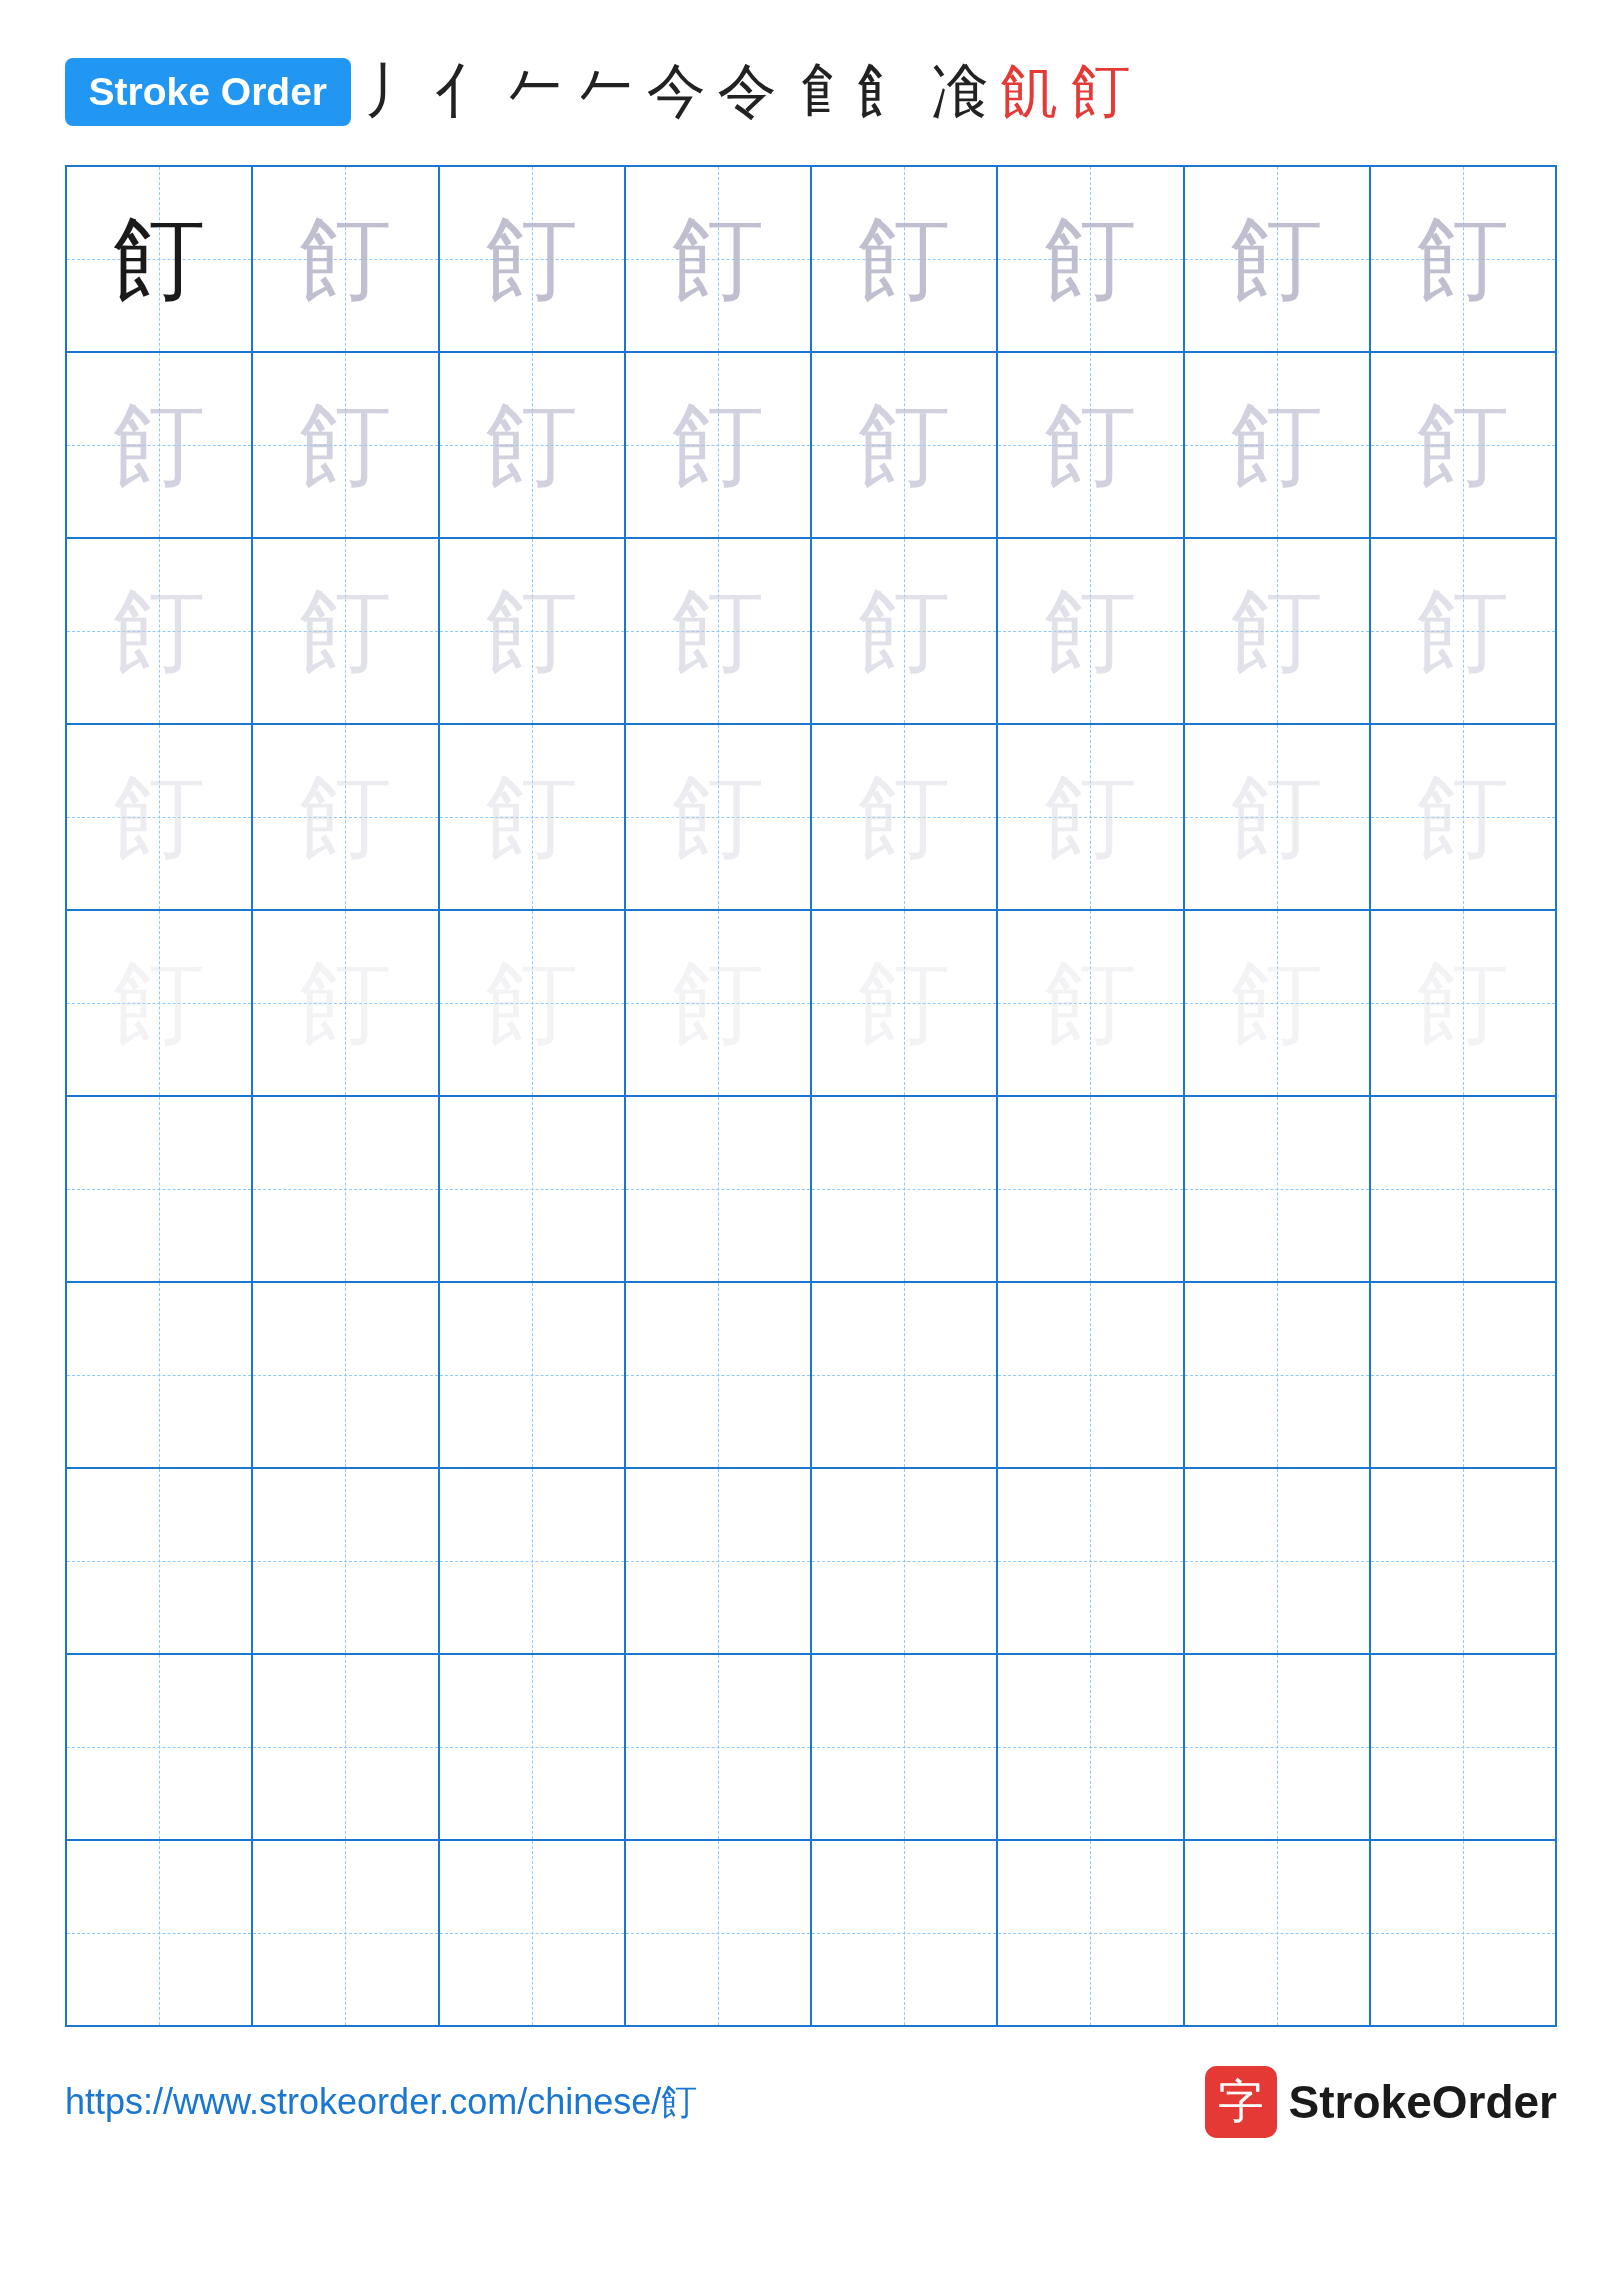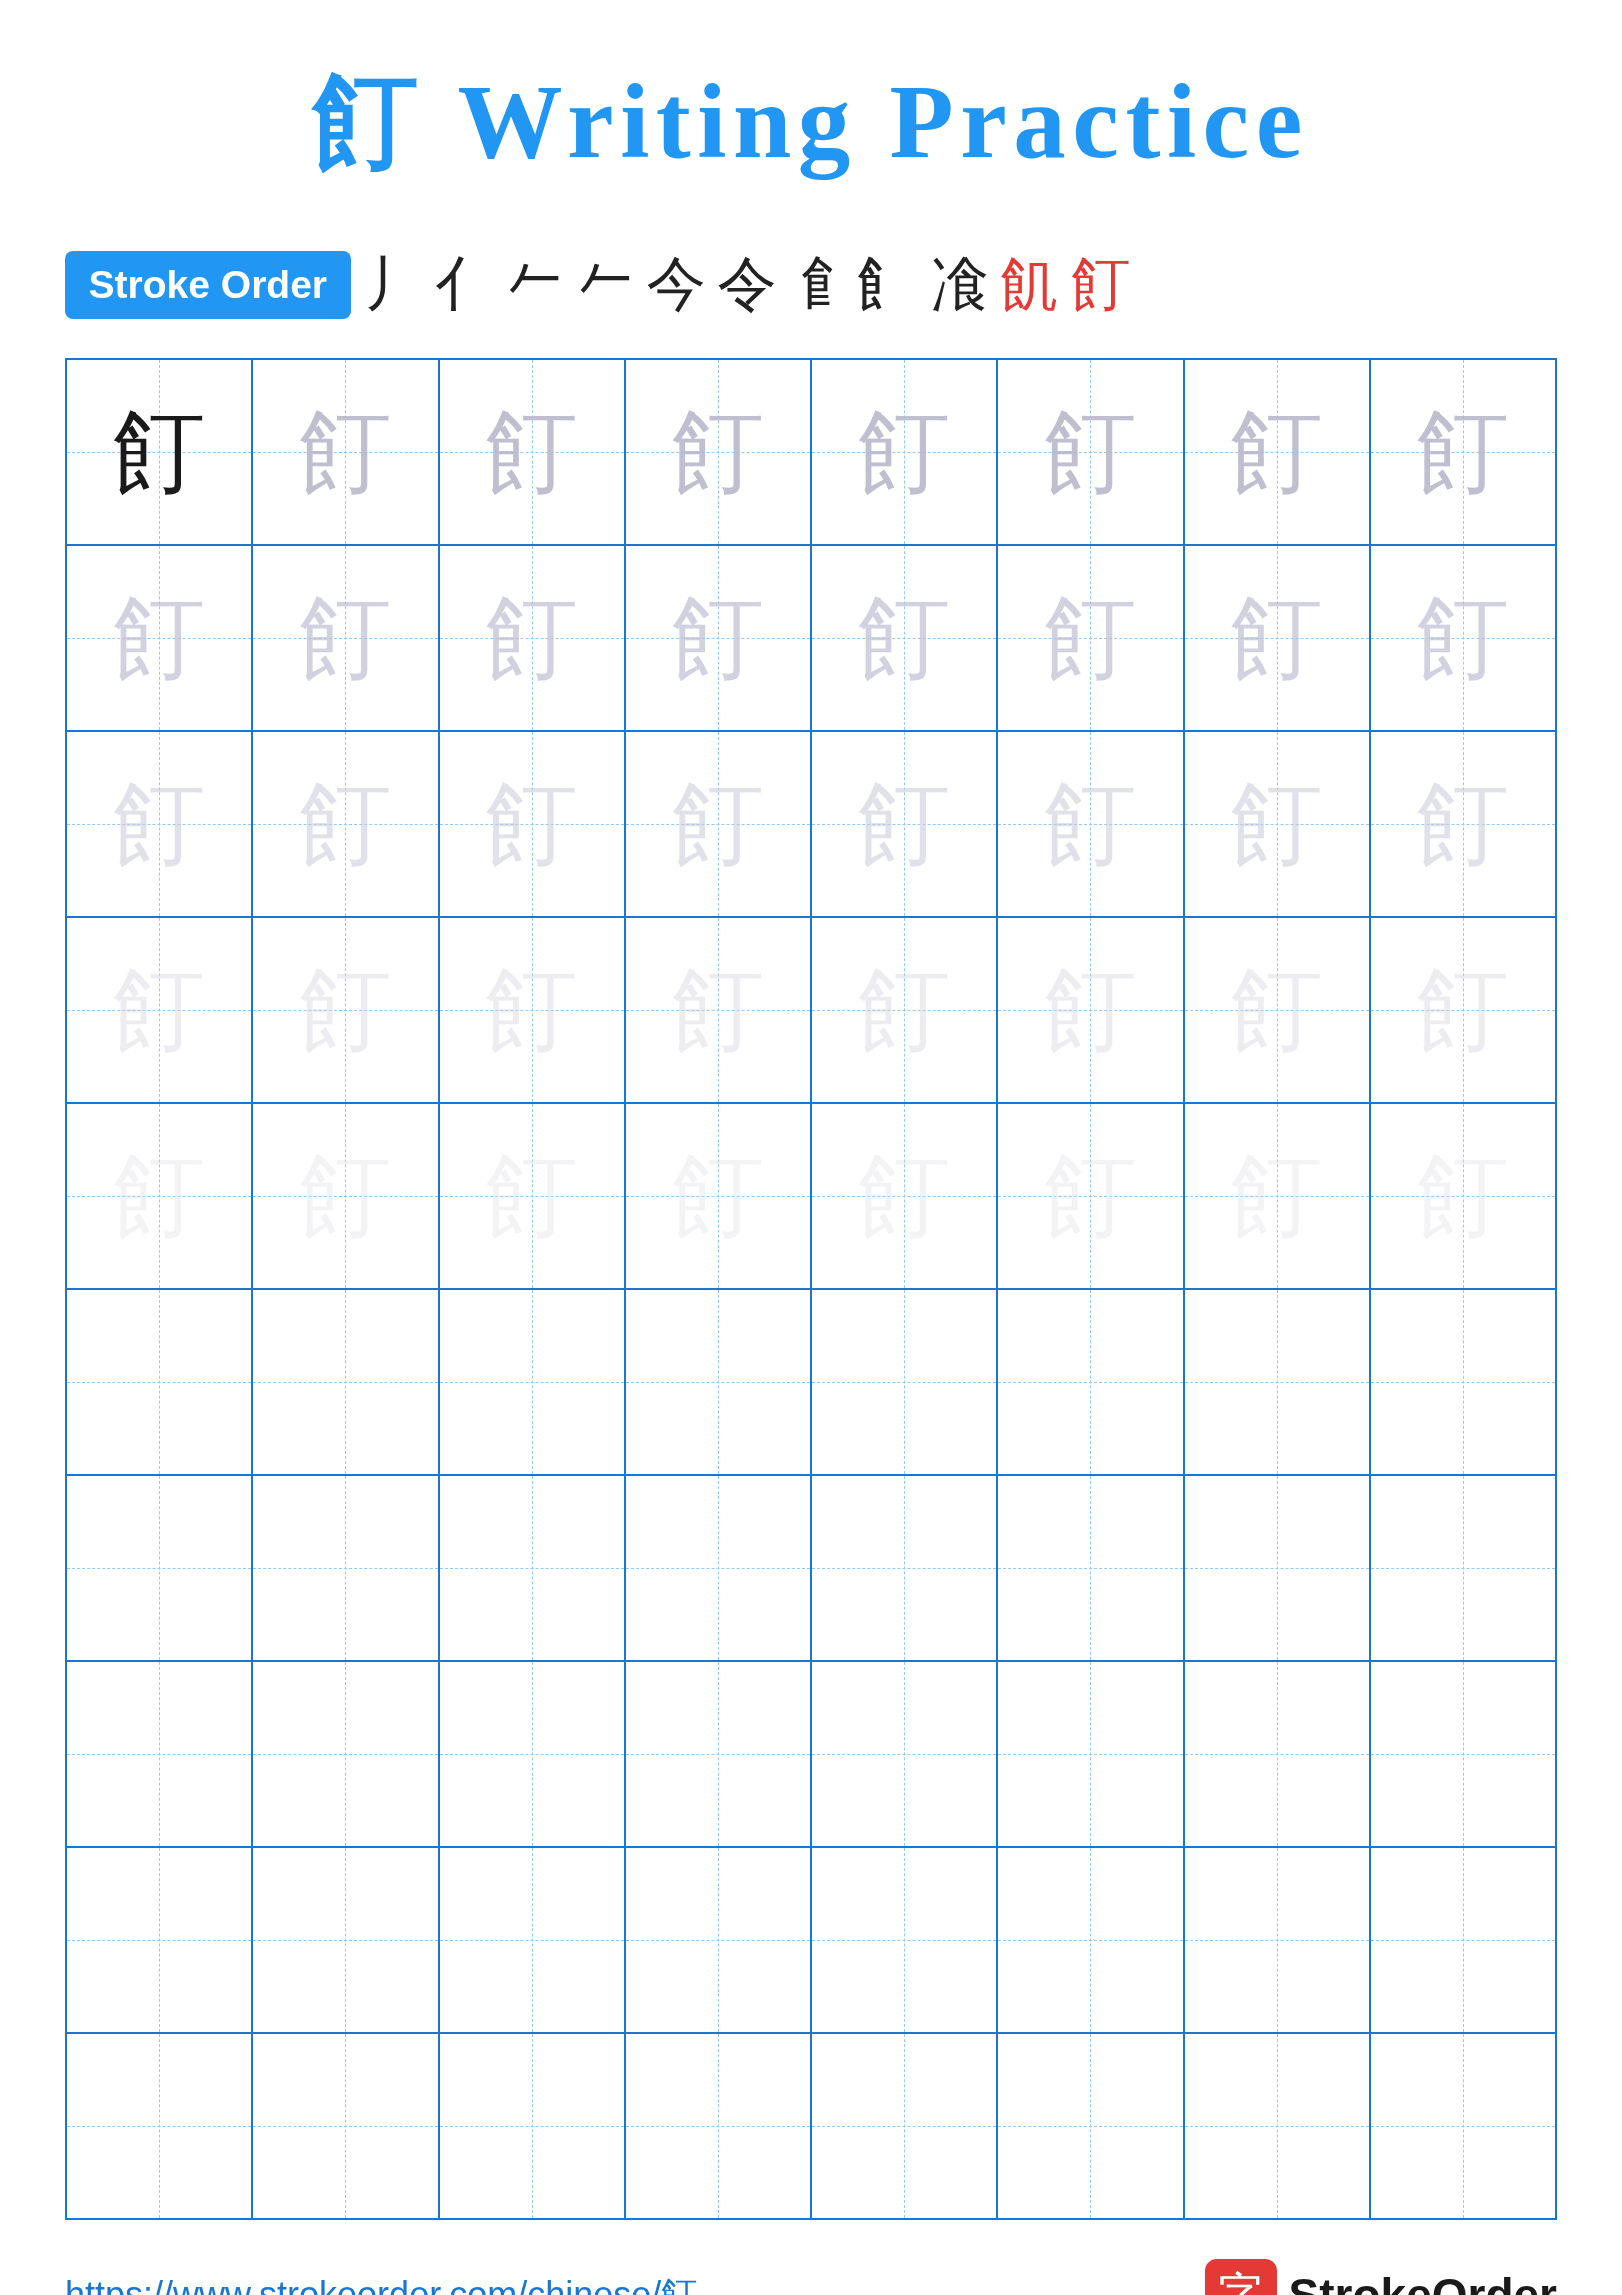--- a/index.html
+++ b/index.html
@@ -176,23 +176,20 @@
       font-weight: bold;
       color: #1a1a1a;
       font-family: sans-serif;
     }
   </style>
 </head>
 <body>
 
 <div class="page">
 
-  <div class="title">
-    <span>飣</span><span> Writing Practice</span>
-  </div>
 
   <div class="stroke-order-row">
     <div class="stroke-order-badge">Stroke Order</div>
     <div class="stroke-order-chars">
       <span class="stroke-char">丿</span>
       <span class="stroke-char">亻</span>
       <span class="stroke-char">𠂉</span>
       <span class="stroke-char">𠂉</span>
       <span class="stroke-char">今</span>
       <span class="stroke-char">令</span>

